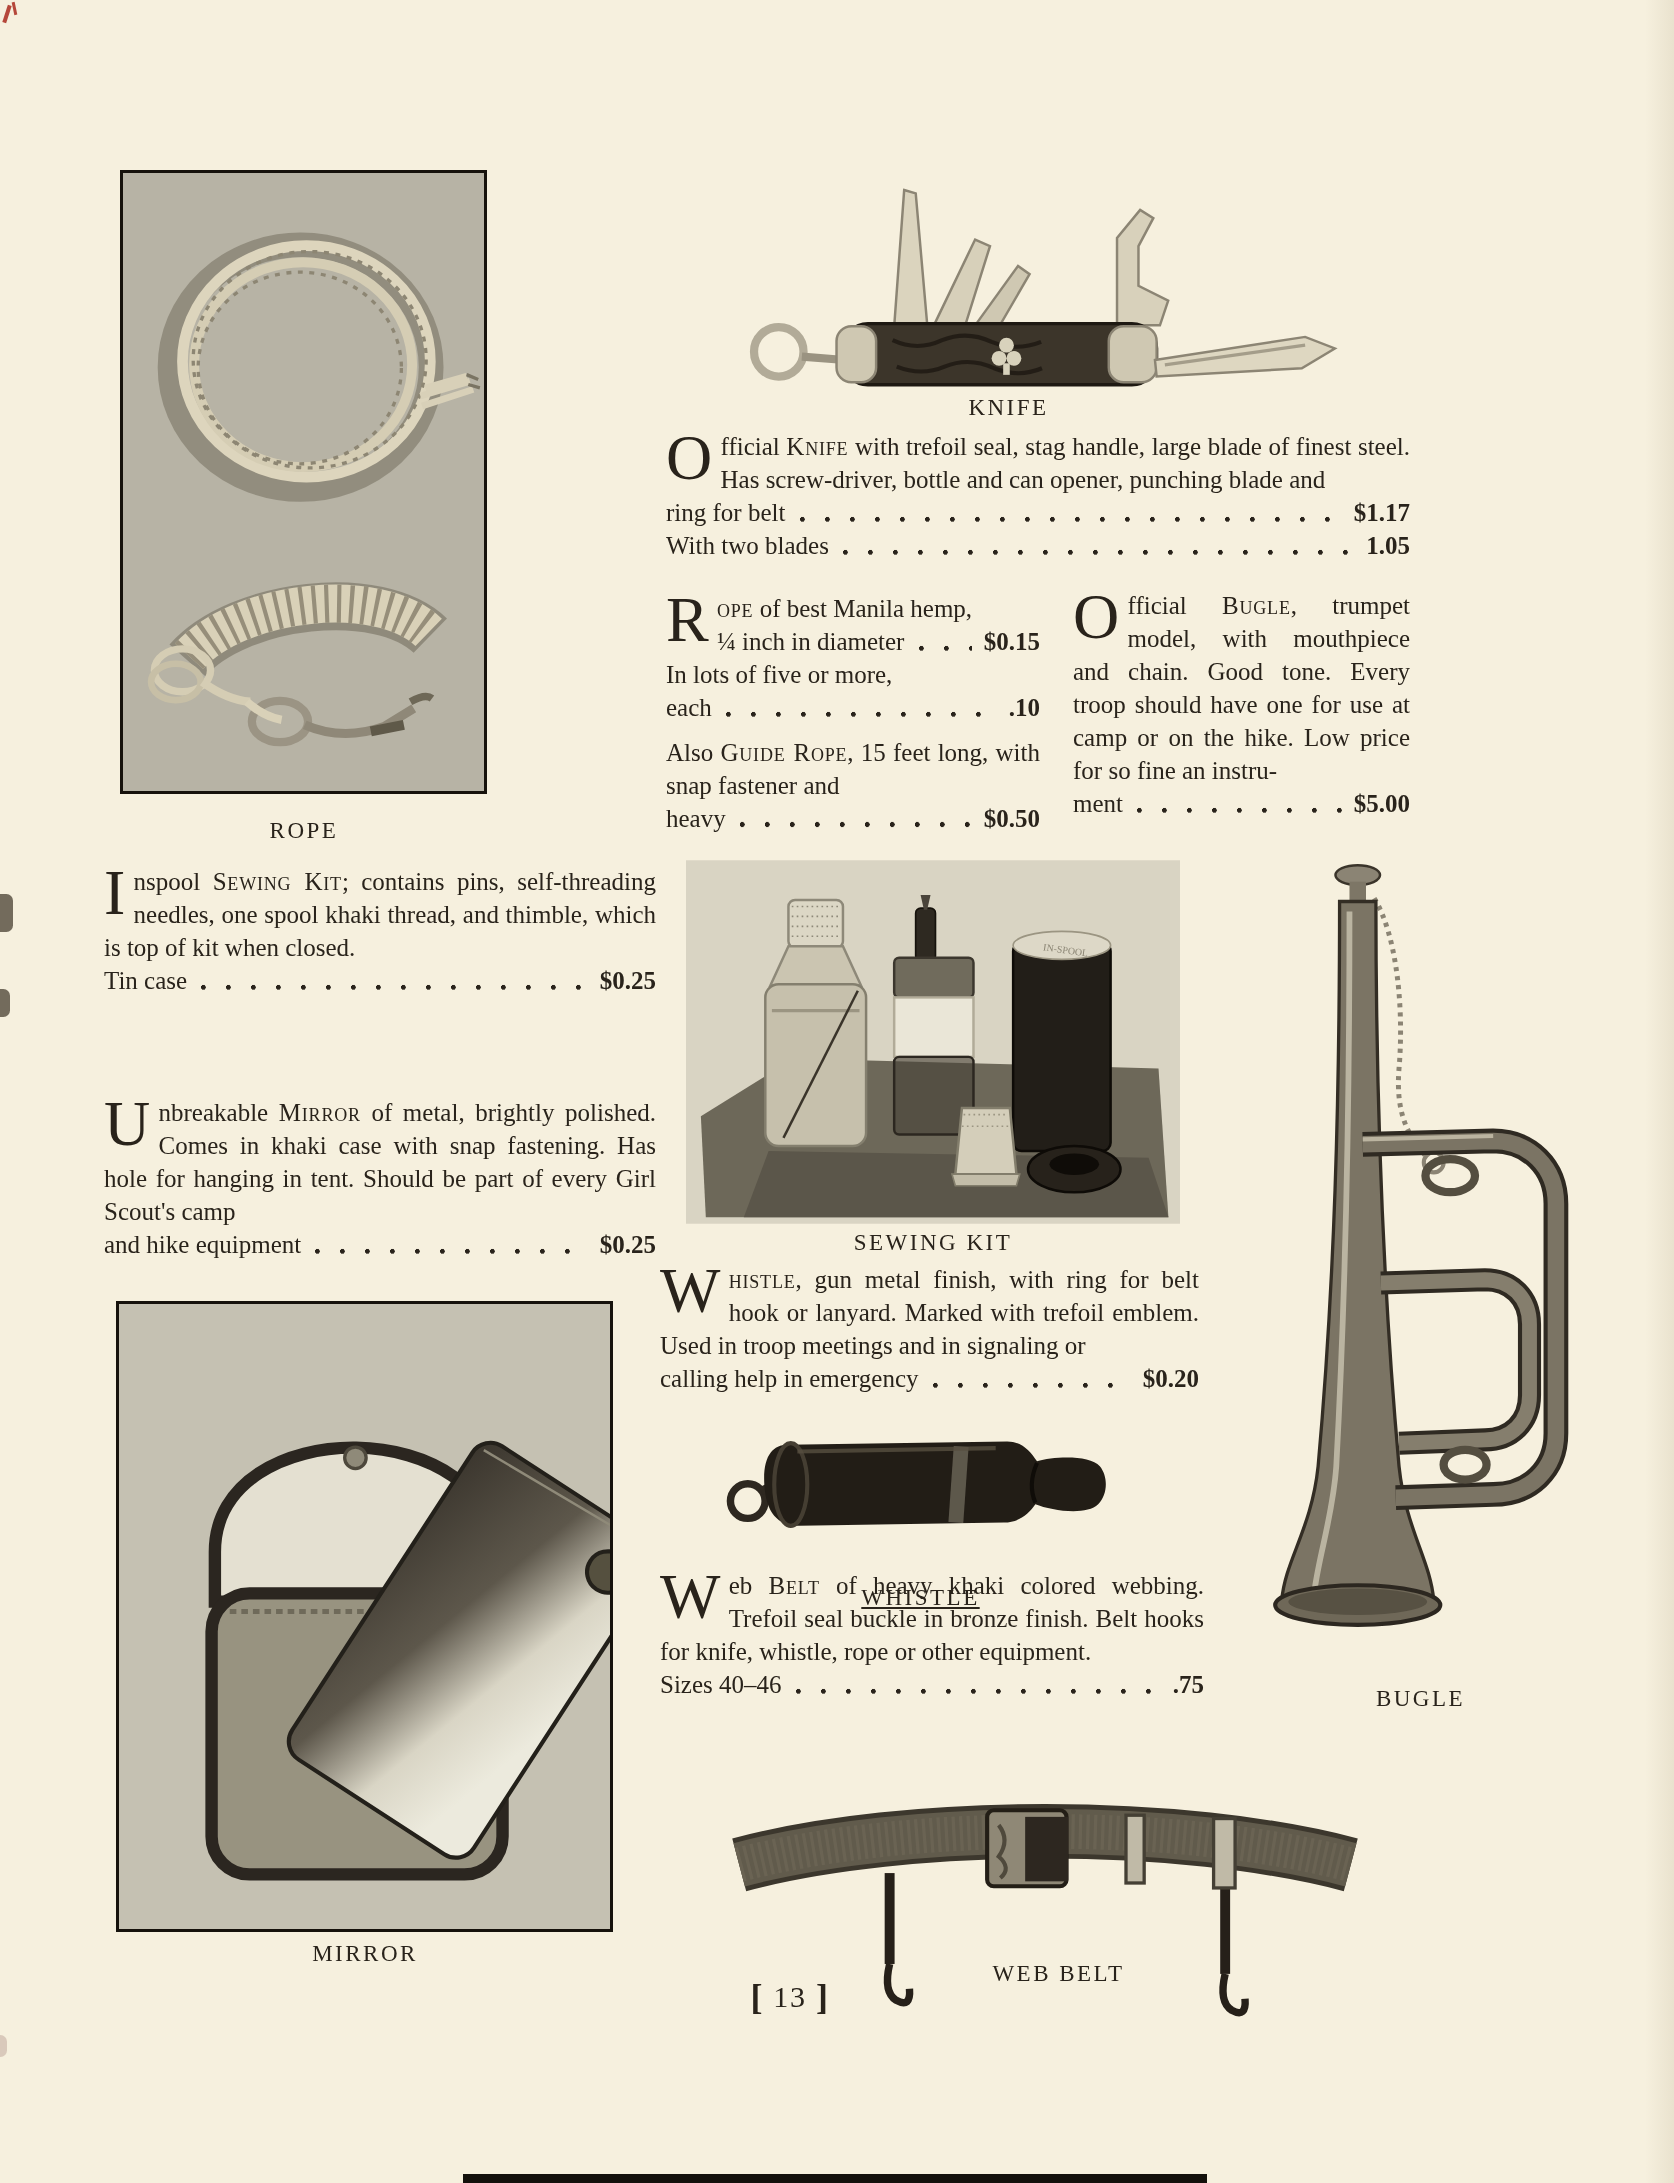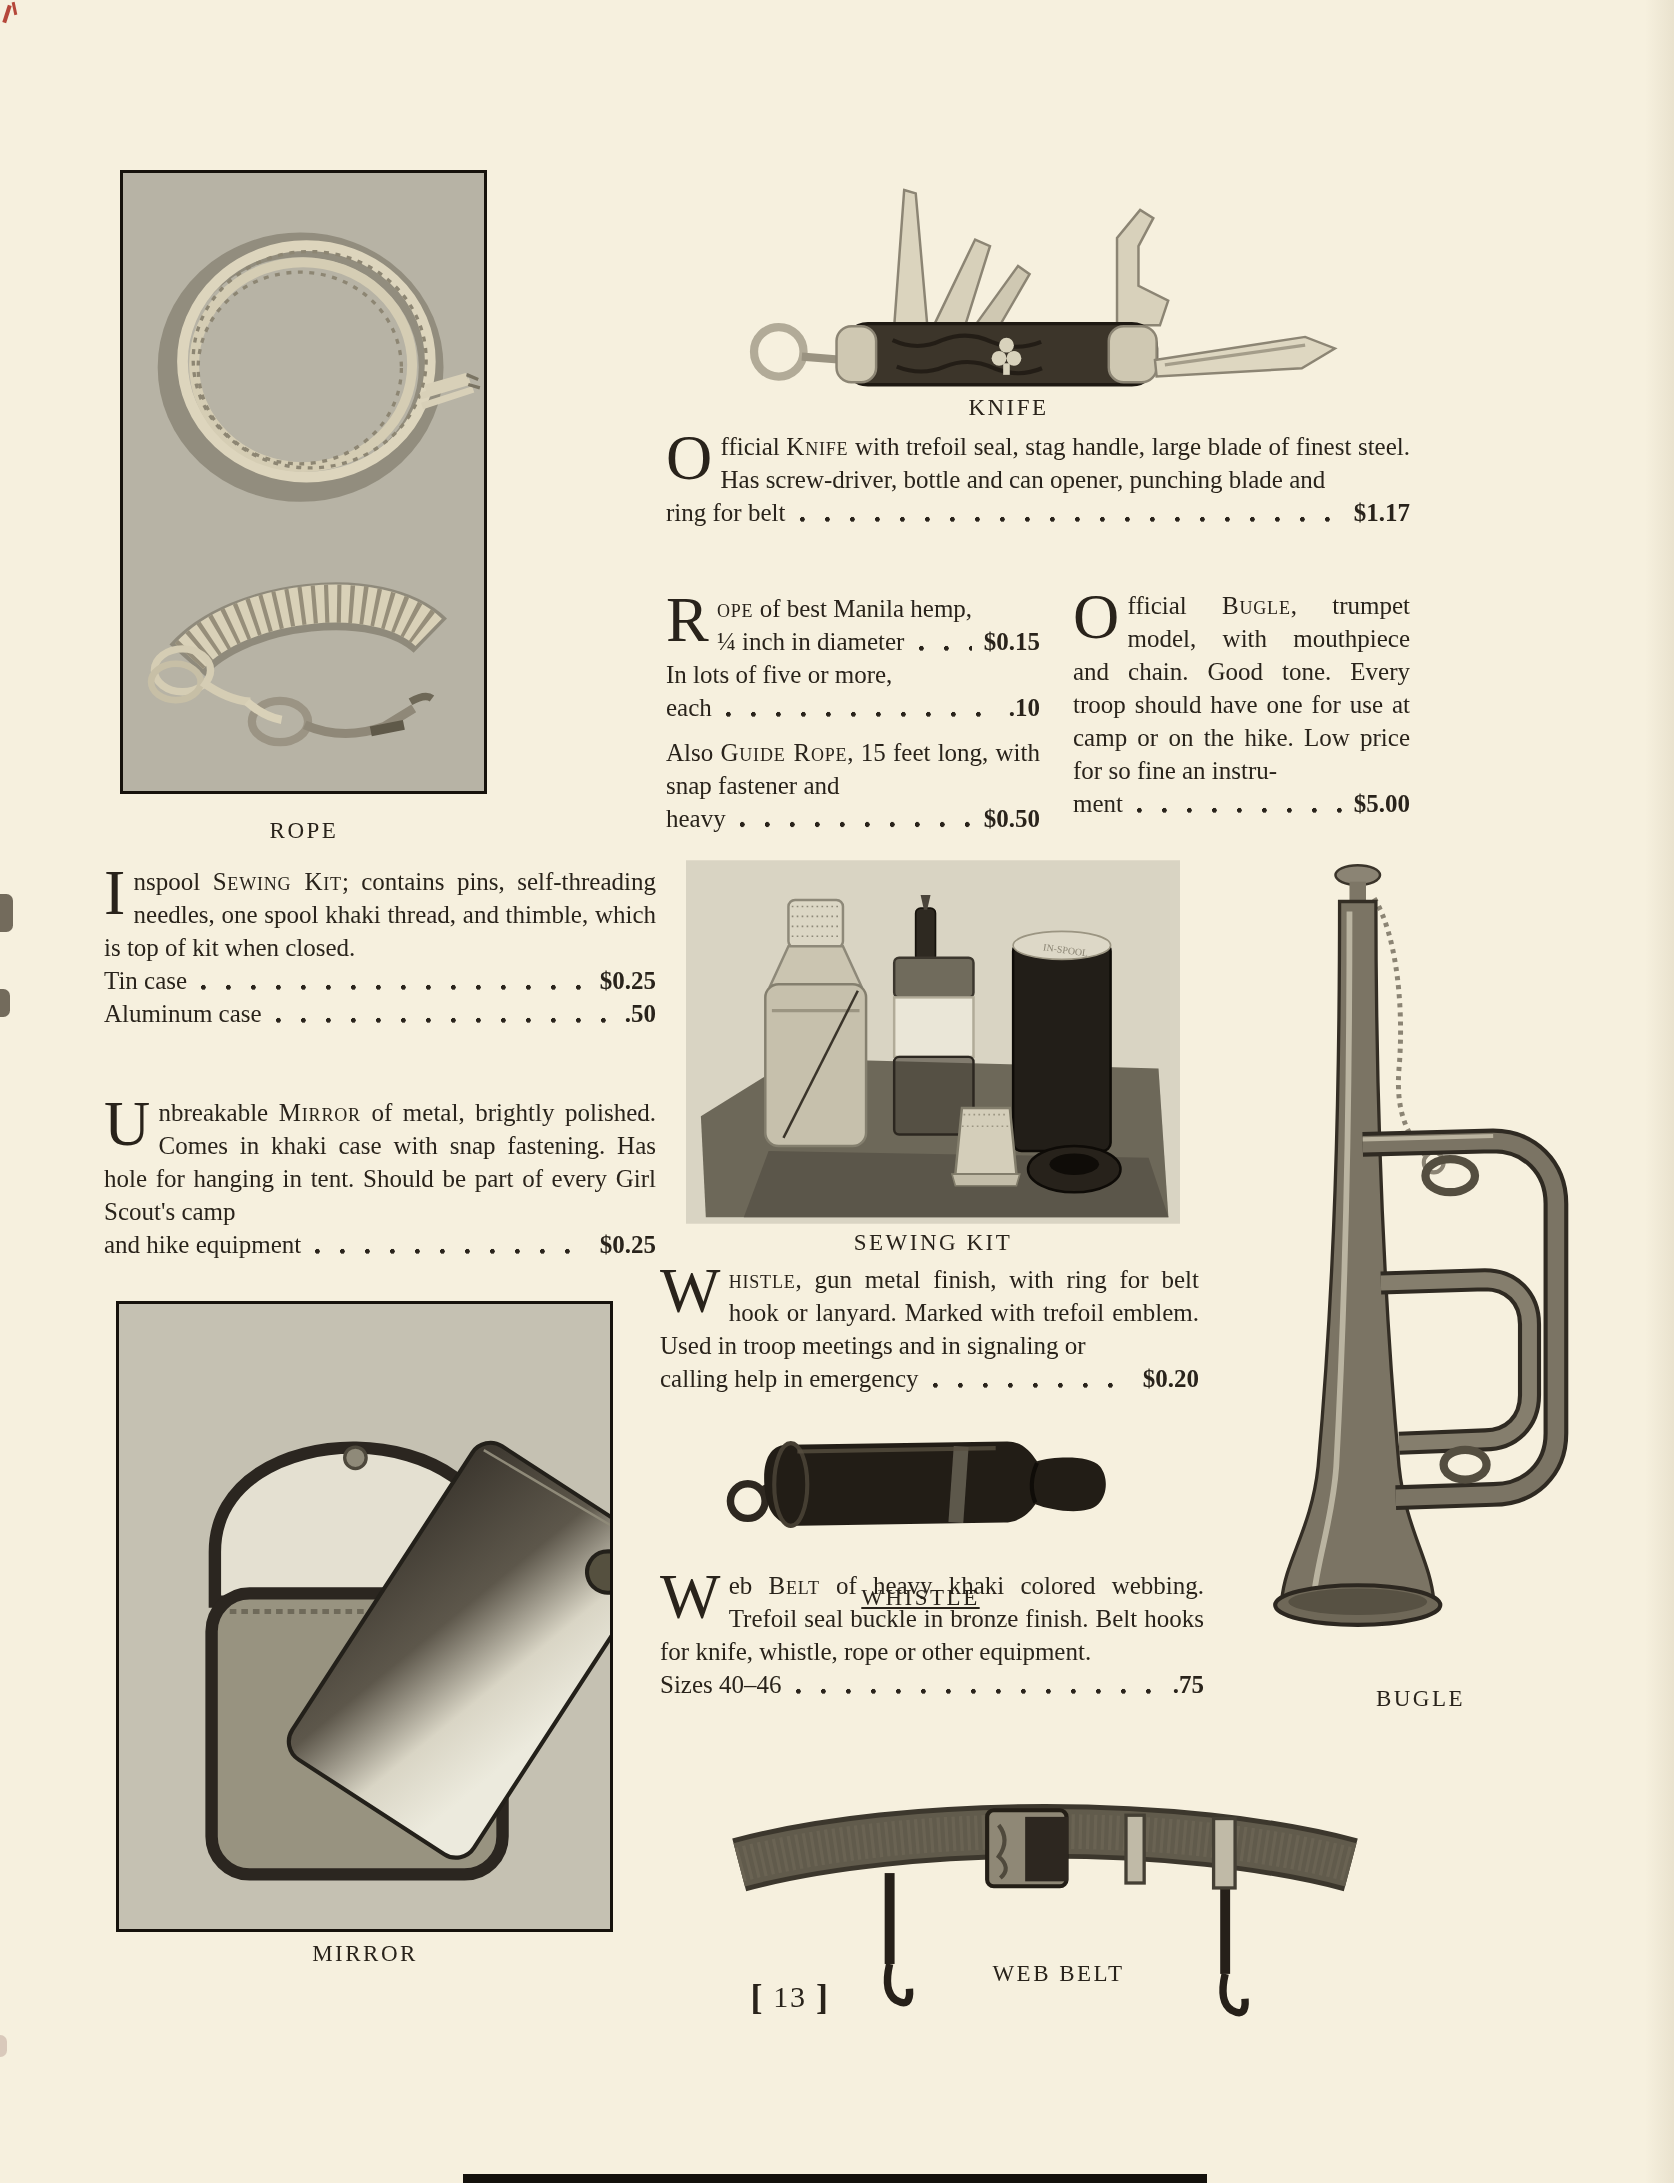--- a/index.html
+++ b/index.html
@@ -110,20 +110,25 @@
   <div class="caption" style="left:843px;top:395px;width:331px;">KNIFE</div>
 
   <div class="tblock" style="left:666px;top:430px;width:744px;">
     <p><span class="drop">O</span><span><span>fficial </span><span class="sc">Knife</span><span> with trefoil seal, stag handle, large blade of finest steel.  Has screw-driver, bottle and can opener, punching blade and</span></span></p>
     <div>
         <div class="row">
           <span class="lbl"><span>ring for belt</span></span>
           <span class="leader"></span>
           <span class="price">$1.17</span>
         </div>
+        <div class="row">
+          <span class="lbl"><span>With two blades</span></span>
+          <span class="leader"></span>
+          <span class="price">1.05</span>
+        </div>
       </div>
   </div>
 
   <div class="tblock" style="left:666px;top:592px;width:374px;">
     <p><span class="drop">R</span><span><span class="sc">ope</span><span> of best Manila hemp,</span></span></p>
     <div>
         <div class="row">
           <span class="lbl"><span>¼ inch in diameter</span></span>
           <span class="leader"></span>
           <span class="price">$0.15</span>
@@ -159,25 +164,20 @@
       </div>
   </div>
 
   <div class="tblock" style="left:104px;top:865px;width:552px;">
     <p><span class="drop">I</span><span><span>nspool </span><span class="sc">Sewing Kit</span><span>; contains pins, self-threading needles, one spool khaki thread, and thimble, which is top of kit when closed.</span></span></p>
     <div>
         <div class="row">
           <span class="lbl"><span>Tin case</span></span>
           <span class="leader"></span>
           <span class="price">$0.25</span>
-        </div>
-        <div class="row">
-          <span class="lbl"><span>Aluminum case</span></span>
-          <span class="leader"></span>
-          <span class="price">.50</span>
         </div>
       </div>
   </div>
 
   <div class="tblock" style="left:104px;top:1096px;width:552px;">
     <p><span class="drop">U</span><span><span>nbreakable </span><span class="sc">Mirror</span><span> of metal, brightly polished.  Comes in khaki case with snap fastening.  Has hole for hanging in tent. Should be part of every Girl Scout's camp</span></span></p>
     <div>
         <div class="row">
           <span class="lbl"><span>and hike equipment</span></span>
           <span class="leader"></span>

